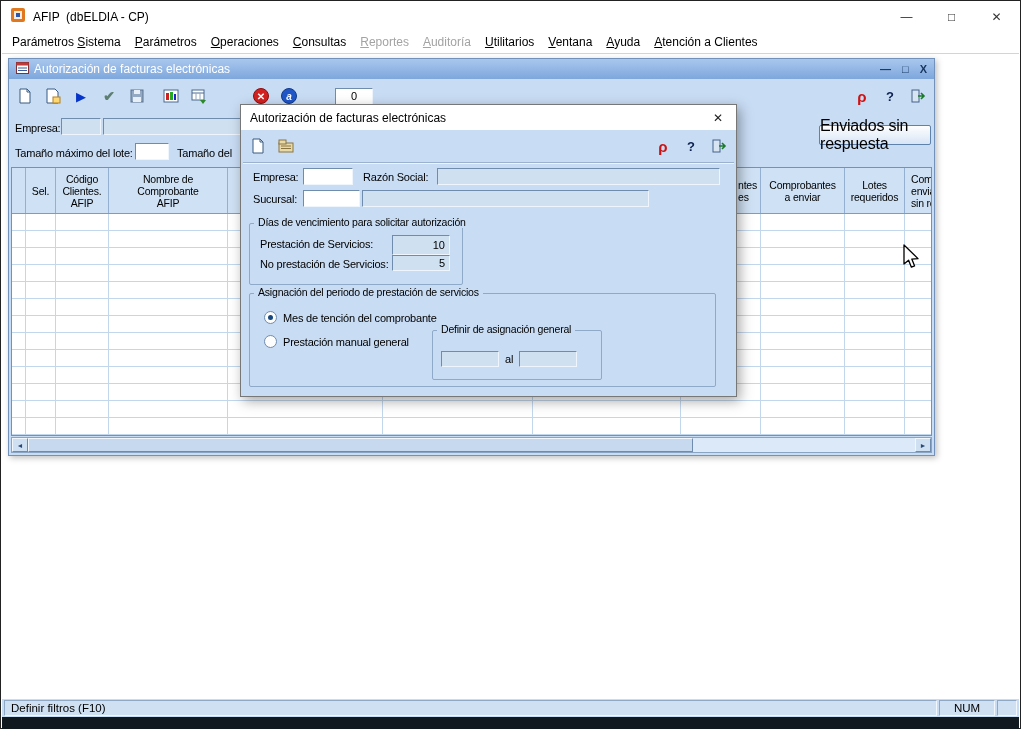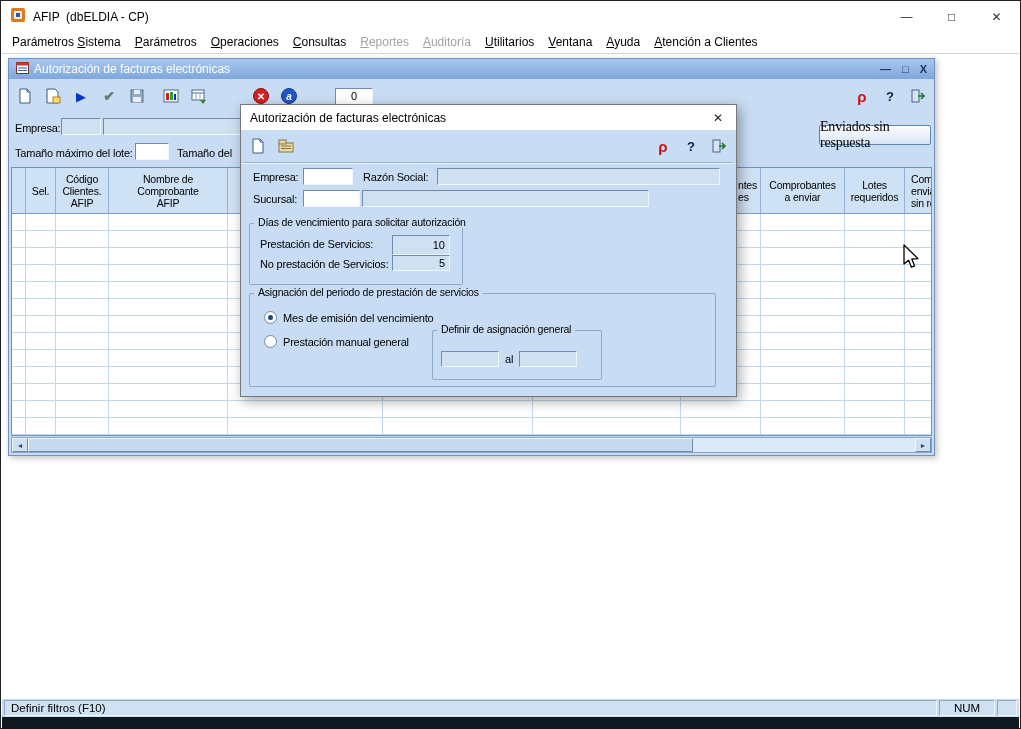--- a/index.html
+++ b/index.html
@@ -50,22 +50,22 @@
   .spacer{flex:1;}
 
   .sunken{background:#fff;border:1px solid;border-color:#6f8cae #eef5fd #eef5fd #6f8cae;}
   .sunken.disabled{background:#cfe0f1;}
   .counter{width:38px;height:17px;font-size:11px;display:flex;align-items:center;
            justify-content:center;margin-left:30px;}
   .lbl{position:absolute;font-size:11px;white-space:nowrap;letter-spacing:-0.2px;}
   .absf{position:absolute;height:17px;font-size:11px;display:flex;align-items:center;padding:0 3px;}
   .pushbtn{position:absolute;left:810px;top:66px;width:112px;height:20px;
            background:linear-gradient(#fefefe,#d7e5f6);border:1px solid #5f82ac;
-           border-radius:2px;font-size:14px;display:flex;align-items:center;justify-content:center;
-           letter-spacing:-0.2px;font-family:Liberation Serif, serif;}
+           border-radius:2px;font-size:16px;display:flex;align-items:center;justify-content:center;
+           letter-spacing:-0.2px;}
 
   
   .grid{position:absolute;left:2px;top:108px;width:921px;height:269px;background:#fff;
         border:1px solid #7291bb;overflow:hidden;}
   .ghead{display:flex;height:46px;background:#cfe1f4;border-bottom:1px solid #7e9cc2;}
   .hcell{flex:none;height:100%;border-right:1px solid #93afd2;display:flex;flex-direction:column;
          justify-content:center;align-items:center;text-align:center;font-size:10.5px;
          line-height:12px;overflow:hidden;letter-spacing:-0.2px;}
   .hcell.col-pendientes{align-items:flex-start;text-align:left;padding-left:57px;}
   .hcell.col-enviados{align-items:flex-start;text-align:left;padding-left:6px;}
@@ -503,21 +503,21 @@
         <span class="gbox-legend" style="left:4px;top:-8px">Días de vencimiento para solicitar autorización</span>
         <span class="lbl" style="left:10px;top:14px">Prestación de Servicios:</span>
         <div class="absf sunken disabled valbox" style="left:142px;top:11px;width:58px;height:20px">10</div>
         <span class="lbl" style="left:10px;top:34px">No prestación de Servicios:</span>
         <div class="absf sunken disabled valbox" style="left:142px;top:31px;width:58px;height:16px">5</div>
       </div>
 
       <div class="gbox" style="left:8px;top:188px;width:467px;height:94px">
         <span class="gbox-legend" style="left:4px;top:-8px">Asignación del periodo de prestación de servicios</span>
         <span class="radio checked" style="left:14px;top:17px"></span>
-        <span class="lbl" style="left:33px;top:18px">Mes de emisión del vencimiento</span>
+        <span class="lbl" style="left:33px;top:18px">Mes de tención del comprobante</span>
         <span class="radio" style="left:14px;top:41px"></span>
         <span class="lbl" style="left:33px;top:42px">Prestación manual general</span>
         <div class="gbox" style="left:182px;top:36px;width:170px;height:50px">
           <span class="gbox-legend" style="left:4px;top:-8px">Definir de asignación general</span>
           <div class="absf sunken disabled" style="left:8px;top:20px;width:58px;height:16px"></div>
           <span class="lbl" style="left:72px;top:22px">al</span>
           <div class="absf sunken disabled" style="left:86px;top:20px;width:58px;height:16px"></div>
         </div>
       </div>
     </div>

